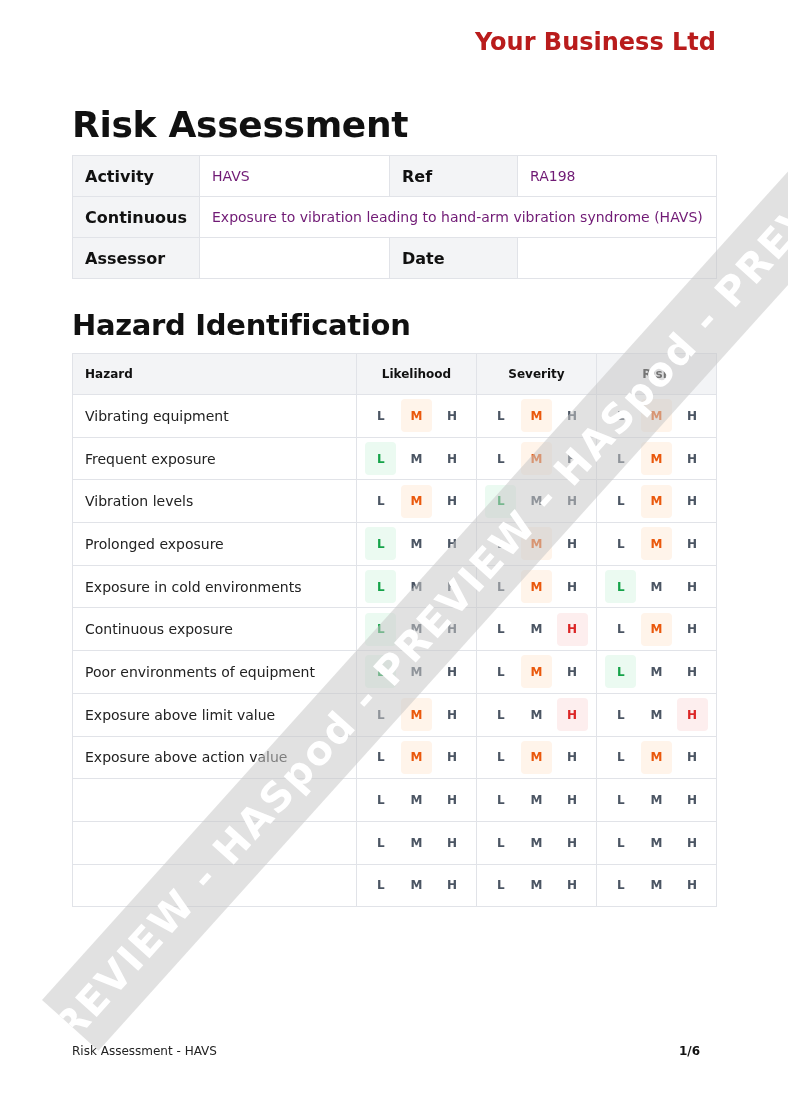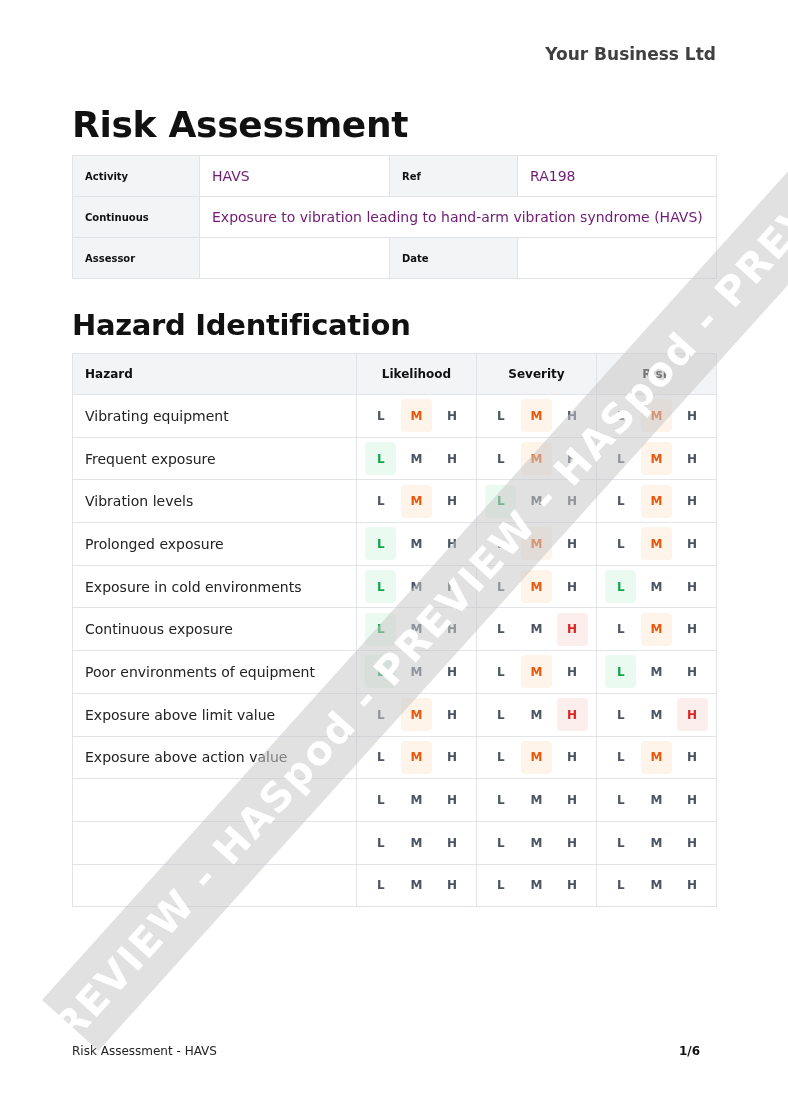--- a/index.html
+++ b/index.html
@@ -1,25 +1,25 @@
 <!DOCTYPE html>
 <html><head>
 <meta charset="utf-8">
 <style>
   * { box-sizing: border-box; margin: 0; padding: 0; }
   html, body { width: 788px; height: 1114px; background: #ffffff; overflow: hidden; }
   body { position: relative; font-family: "DejaVu Sans", sans-serif; color: #111; }
-  .company { position: absolute; right: 72px; top: 44px; font-weight: bold; font-size: 17px; color: #404040; font-family: "DejaVu Sans", sans-serif; }
+  .company { position: absolute; right: 72px; top: 28px; font-weight: bold; font-size: 24px; color: #b91c1c; font-family: "DejaVu Sans", sans-serif; }
   .title { position: absolute; left: 72px; top: 104px; font-size: 36px; font-weight: bold; letter-spacing: -0.3px; }
   .section-title { position: absolute; left: 72px; top: 308px; font-size: 29px; font-weight: bold; letter-spacing: -0.3px; }
   table { border-collapse: collapse; position: absolute; left: 72px; width: 644px; table-layout: fixed; }
   td, th { border: 1.5px solid #e1e3e8; }
   .info { top: 155px; }
   .info td { height: 41px; font-size: 14px; padding: 0 12px; vertical-align: middle; }
-  .info td.lbl { background: #f3f4f6; font-weight: bold; font-size: 10px; }
+  .info td.lbl { background: #f3f4f6; font-weight: bold; font-size: 16px; }
   .info td.val { color: #701a75; }
   .hz { top: 353px; padding-left: 20px; }
   .hz th { background: #f3f4f6; font-size: 12px; font-weight: bold; height: 41px; text-align: center; }
   .hz th.hcol { text-align: left; padding-left: 12px; }
   .hz td { height: 42.7px; vertical-align: middle; }
   .hz td.name { font-size: 14px; padding-left: 12px; color: #222; white-space: nowrap; overflow: hidden; }
   .lmh { display: flex; justify-content: space-around; align-items: center; padding: 0 6px; }
   .chip { width: 31px; height: 33px; display: flex; align-items: center; justify-content: center; font-size: 12px; font-weight: bold; color: #4b5563; border-radius: 4px; }
   .chip.sel-L { background: #ebfaf1; color: #16a34a; }
   .chip.sel-M { background: #fff4ea; color: #ea580c; }

